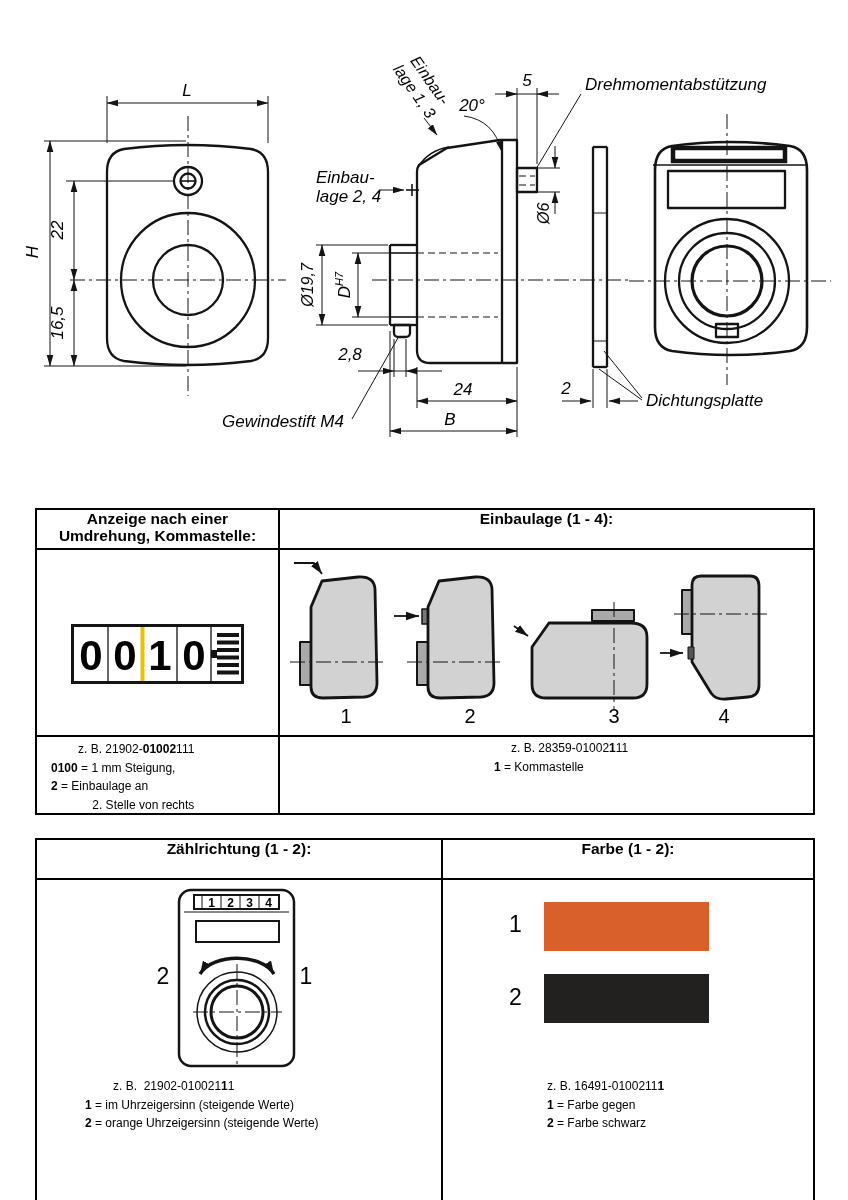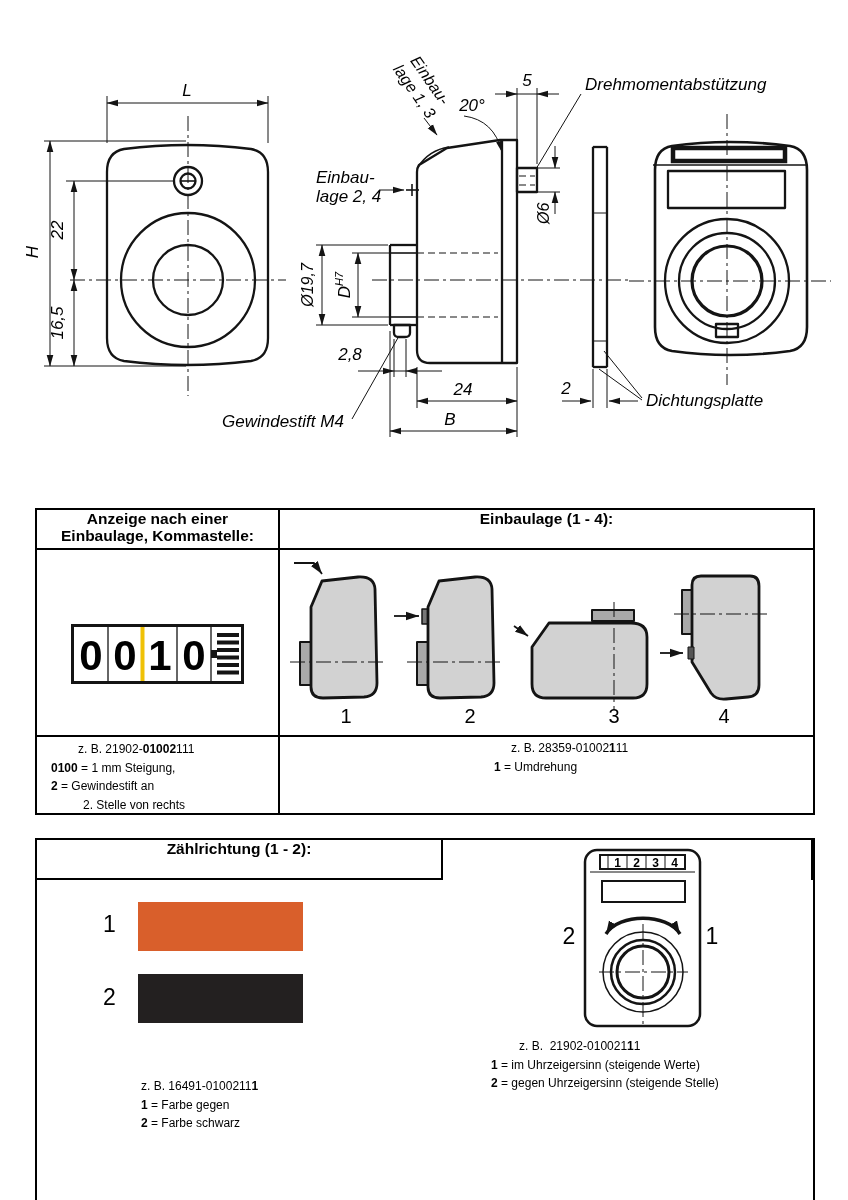--- a/index.html
+++ b/index.html
@@ -20,21 +20,21 @@
   #t2{left:35px;top:838px;width:780px;height:388px;grid-template-columns:406px 1fr;grid-template-rows:40px 1fr;}
   .c{position:relative;box-sizing:border-box;}
   .br{border-right:2.5px solid #000;}
   .bb{border-bottom:2.5px solid #000;}
   .hdr{display:flex;align-items:flex-start;justify-content:center;text-align:center;
        font-weight:bold;font-size:15.5px;line-height:17px;}
   .ex{position:absolute;font-size:12px;line-height:18.5px;}
   .exl{white-space:pre;}
   .exl b{font-weight:bold;}
   .ind27{margin-left:27px;}
-  .ind32{margin-left:32px;}
+  .ind32{margin-left:32px;text-align:right;}
   .ind17{margin-left:17px;}
   .ind28{margin-left:28px;}
   .abs{position:absolute;}
   .swatch{position:absolute;width:165px;height:49px;}
   .swnum{position:absolute;font-size:23px;line-height:23px;}
 </style>
 </head>
 <body>
 
 <div id="page">
@@ -195,21 +195,21 @@
       <circle class="o" cx="727" cy="281" r="48"></circle>
       <circle cx="727" cy="281" r="35" fill="none" stroke="#141414" stroke-width="3.2"></circle>
       <rect class="o" fill="#fff" x="716" y="324" width="22" height="13"></rect>
       <line class="cl" x1="727" y1="114" x2="727" y2="385"></line>
       <line class="cl" x1="629" y1="281" x2="831" y2="281"></line>
     </g>
   </svg>
 
   <div id="t1" class="tbl">
     <div class="c br bb hdr">
-      <div><span>Anzeige nach einer</span><br><span>Einbaulage, Kommastelle:</span></div>
+      <div><span>Anzeige nach einer</span><br><span>Umdrehung, Kommastelle:</span></div>
     </div>
     <div class="c bb hdr">
       <span>Einbaulage (1 - 4):</span>
     </div>
 
     <div class="c br bb">
       <svg class="abs" style="left:34px;top:74px" width="173" height="60" viewBox="0 0 173 60">
         <rect x="1.5" y="1.5" width="170" height="57" fill="#fff" stroke="#141414" stroke-width="3"></rect>
         <line x1="37" y1="3" x2="37" y2="57" stroke="#141414" stroke-width="1.3"></line>
         <line x1="106" y1="3" x2="106" y2="57" stroke="#141414" stroke-width="1.3"></line>
@@ -276,35 +276,38 @@
             <text x="444" y="173">4</text>
           </g>
         </g>
       </svg>
     </div>
 
     <div class="c br">
       <div class="ex" style="left:14px;top:3px">
         <div class="exl ind27"><span>z. B. 21902-</span><b>01002</b><span>111</span></div>
         <div class="exl"><b>0100</b><span> = 1 mm Steigung,</span></div>
-        <div class="exl"><b>2</b><span> = Gewindestift an</span></div>
+        <div class="exl"><b>2</b><span> = Einbaulage an</span></div>
         <div class="exl ind32"><span>2. Stelle von rechts</span></div>
       </div>
     </div>
     <div class="c">
       <div class="ex" style="left:214px;top:2px">
         <div class="exl ind17"><span>z. B. 28359-01002</span><b>1</b><span>11</span></div>
-        <div class="exl"><b>1</b><span> = Umdrehung</span></div>
+        <div class="exl"><b>1</b><span> = Kommastelle</span></div>
       </div>
     </div>
   </div>
 
   <div id="t2" class="tbl">
     <div class="c br bb hdr">
       <span>Zählrichtung (1 - 2):</span>
+    </div>
+    <div class="c bb hdr">
+      <span>Farbe (1 - 2):</span>
     </div>
 
     <div class="c br">
       <svg class="abs" style="left:102px;top:3px" width="180" height="192" viewBox="0 0 180 192">
         <defs>
           <marker id="ar3" markerUnits="userSpaceOnUse" markerWidth="14" markerHeight="10" refX="13" refY="5" orient="auto-start-reverse">
             <path d="M0,0.5 L13,5 L0,9.5 Z" fill="#141414"></path>
           </marker>
         </defs>
         <rect x="40" y="7" width="115" height="176" rx="12" fill="#fff" stroke="#141414" stroke-width="2.5"></rect>
@@ -330,21 +333,21 @@
         <line class="cl" x1="98" y1="81" x2="98" y2="181"></line>
         <line class="cl" x1="54" y1="129" x2="143" y2="129"></line>
         <g font-size="23" text-anchor="middle">
           <text x="24" y="101">2</text>
           <text x="167" y="101">1</text>
         </g>
       </svg>
       <div class="ex" style="left:48px;top:197px">
         <div class="exl ind28"><span>z. B.  21902-010021</span><b>1</b><span>1</span></div>
         <div class="exl"><b>1</b><span> = im Uhrzeigersinn (steigende Werte)</span></div>
-        <div class="exl"><b>2</b><span> = gegen Uhrzeigersinn (steigende Stelle)</span></div>
+        <div class="exl"><b>2</b><span> = orange Uhrzeigersinn (steigende Werte)</span></div>
       </div>
     </div>
 
     <div class="c">
       <span class="swnum" style="left:66px;top:33px">1</span>
       <div class="swatch" style="left: 101px; top: 22px; background-color: rgb(217, 95, 43);"></div>
       <span class="swnum" style="left:66px;top:106px">2</span>
       <div class="swatch" style="left: 101px; top: 94px; background-color: rgb(35, 32, 32);"></div>
       <div class="ex" style="left:104px;top:197px">
         <div class="exl"><span>z. B. 16491-0100211</span><b>1</b></div>

